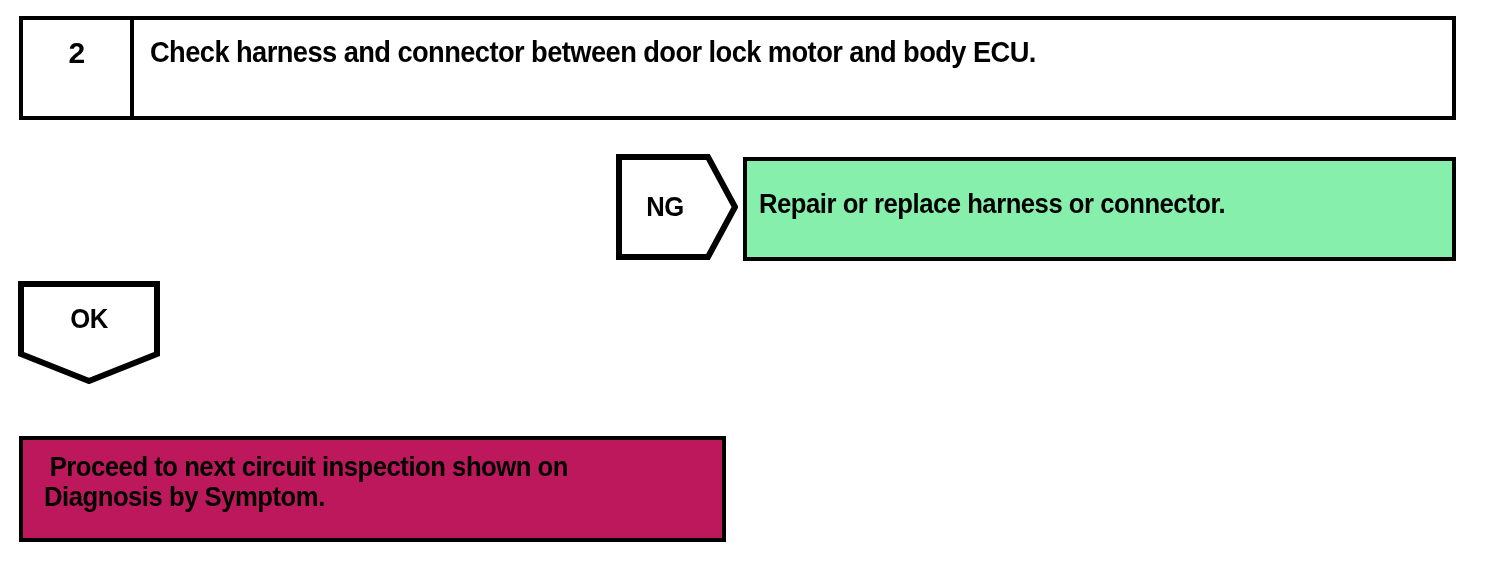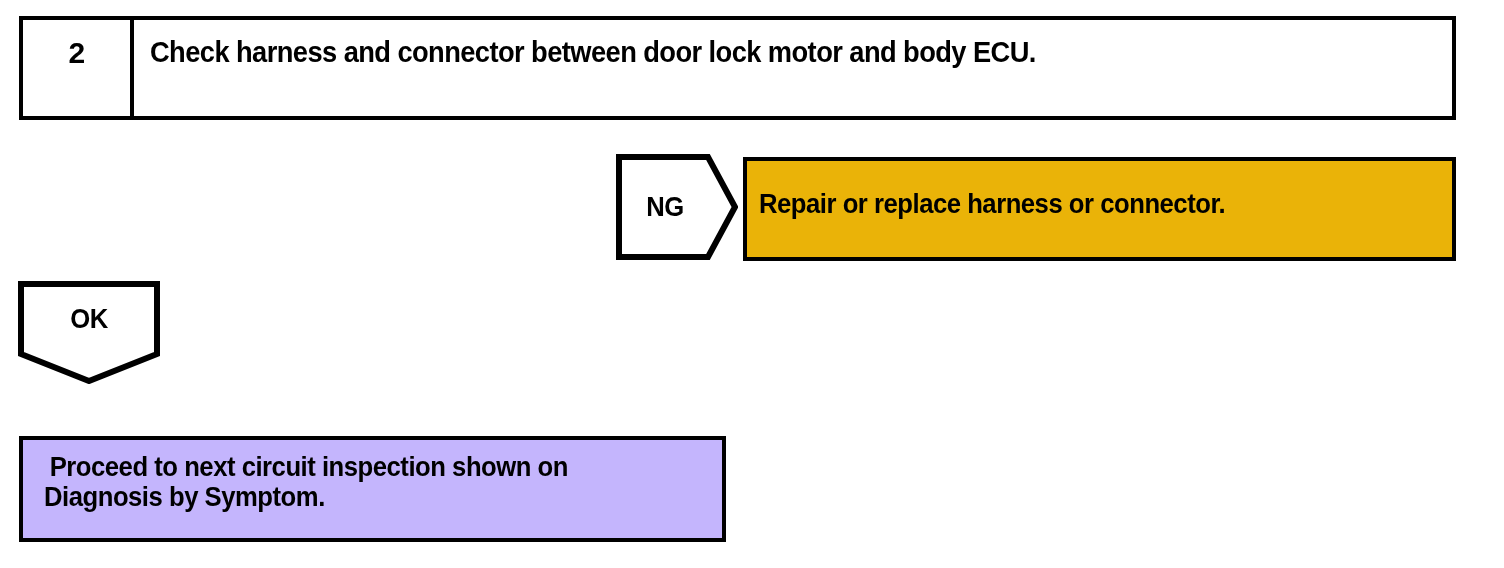--- a/index.html
+++ b/index.html
@@ -93,21 +93,21 @@
 
   
   .repair-box {
     position: absolute;
     left: 743px;
     top: 157px;
     width: 713px;
     height: 104px;
     border: 4px solid #000000;
     box-sizing: border-box;
-    background: #eab308;
+    background: #86efac;
   }
   .repair-text {
     position: absolute;
     left: 12px;
     top: 29px;
     font-size: 27px;
     font-weight: bold;
     line-height: 1.05;
     white-space: nowrap;
     letter-spacing: -0.5px;
@@ -144,21 +144,21 @@
 
   
   .proceed-box {
     position: absolute;
     left: 19px;
     top: 436px;
     width: 707px;
     height: 106px;
     border: 4px solid #000000;
     box-sizing: border-box;
-    background: #c4b5fd;
+    background: #be185d;
   }
   .proceed-text {
     position: absolute;
     left: 21px;
     top: 12px;
     font-size: 27px;
     font-weight: bold;
     line-height: 1.12;
     letter-spacing: -0.5px;
     transform: scaleX(0.95);

